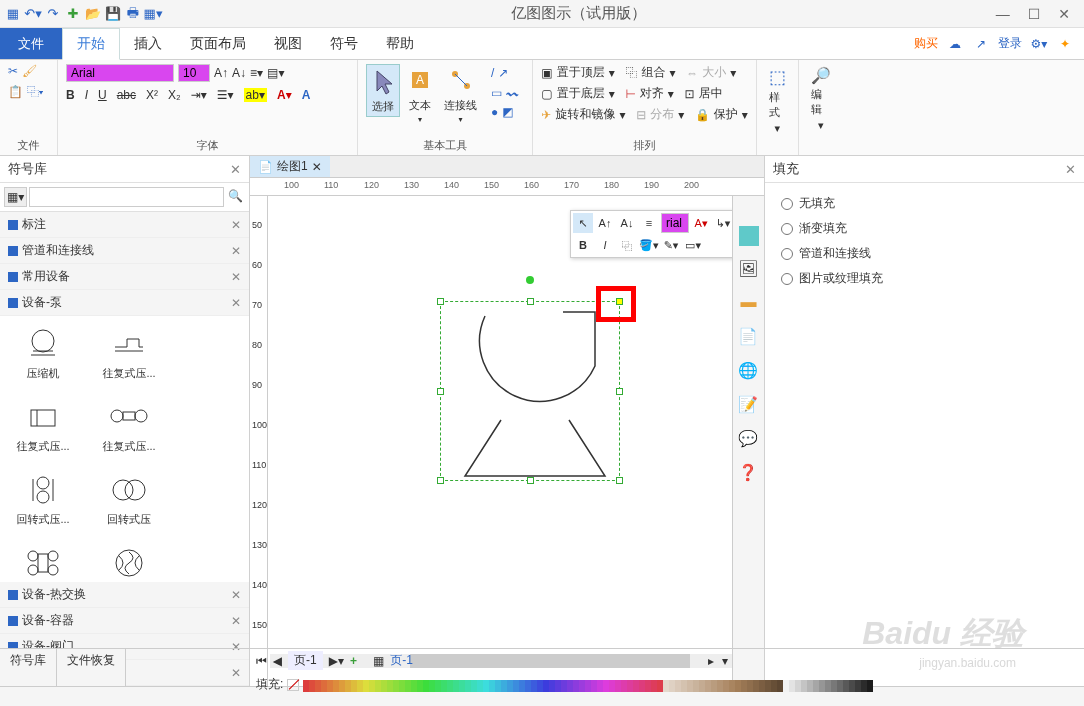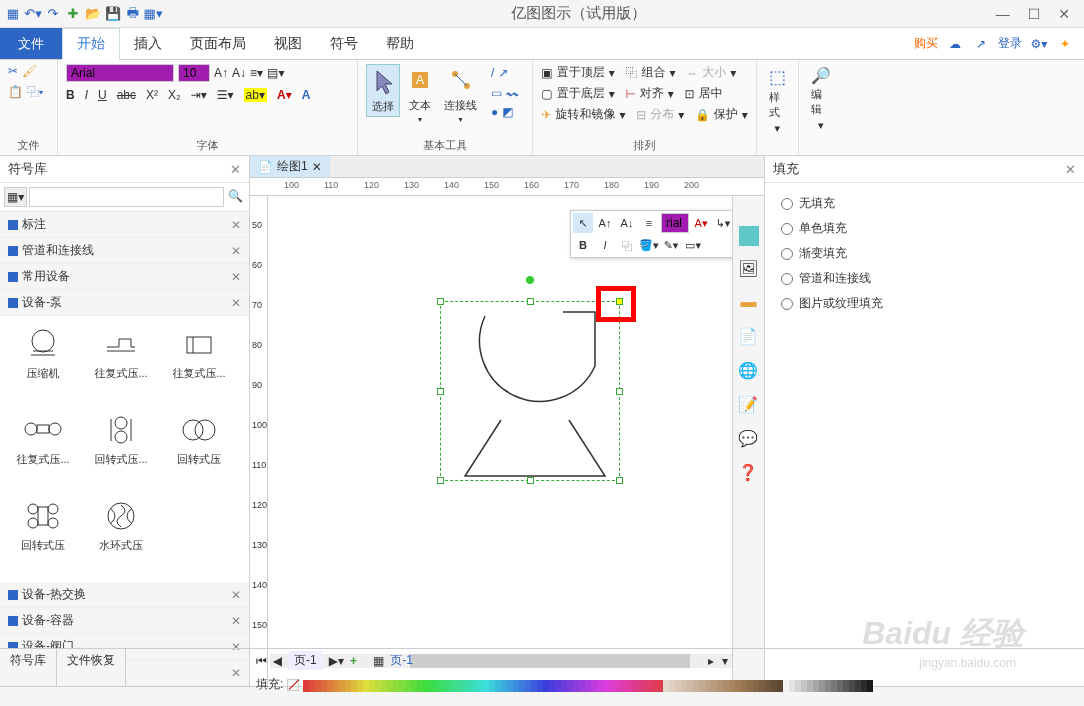--- a/index.html
+++ b/index.html
@@ -17,31 +17,31 @@
 .menubar .right .link { color: #f60; cursor: pointer; }
 .menubar .right .icon { width: 18px; height: 18px; display: flex; align-items: center; justify-content: center; cursor: pointer; color: #2d66c4; }
 .ribbon { height: 96px; display: flex; border-bottom: 1px solid #d0d0d0; background: #fafafa; }
 .ribbon-group { display: flex; flex-direction: column; border-right: 1px solid #e0e0e0; padding: 4px 8px 2px; }
 .ribbon-group .body { flex: 1; display: flex; align-items: flex-start; gap: 4px; }
 .ribbon-group .label { text-align: center; font-size: 11px; color: #555; padding-top: 2px; position: relative; }
 .rb-btn { display: flex; flex-direction: column; align-items: center; padding: 2px 4px; cursor: pointer; font-size: 11px; gap: 2px; }
 .rb-btn.selected { background: #d4e8f8; border: 1px solid #9cc; }
 .row { display: flex; gap: 4px; align-items: center; }
 .col { display: flex; flex-direction: column; gap: 2px; }
-.font-sel { border: 1px solid #ccc; padding: 1px 4px; font-size: 12px; background: #a21caf; }
+.font-sel { border: 1px solid #ccc; padding: 1px 4px; font-size: 12px; background: #d946ef; }
 .main { display: flex; height: calc(706px - 28px - 32px - 96px - 20px); }
 .left-panel { width: 250px; border-right: 1px solid #d0d0d0; display: flex; flex-direction: column; }
 .panel-header { display: flex; align-items: center; padding: 4px 8px; border-bottom: 1px solid #e0e0e0; font-size: 13px; }
 .panel-header .close { margin-left: auto; cursor: pointer; color: #888; }
 .search-row { display: flex; padding: 4px; gap: 2px; border-bottom: 1px solid #e0e0e0; }
 .search-row input { flex: 1; border: 1px solid #ccc; padding: 2px 4px; font-size: 12px; }
 .cat-item { display: flex; align-items: center; padding: 4px 8px; border-bottom: 1px solid #eee; background: #f5f5f5; font-size: 12px; cursor: pointer; }
 .cat-item .arrow { width: 10px; height: 10px; background: #2d66c4; margin-right: 4px; }
 .cat-item .x { margin-left: auto; color: #888; }
-.shapes-grid { display: flex; flex-wrap: wrap; padding: 4px; gap: 0; overflow-y: auto; flex: 1; }
+.shapes-grid { display: flex; flex-wrap: wrap; padding: 4px; gap: 8px; overflow-y: auto; flex: 1; }
 .shape-cell { width: 78px; display: flex; flex-direction: column; align-items: center; padding: 4px; cursor: pointer; }
 .shape-cell.selected { background: #a8cbe8; }
 .shape-preview { width: 50px; height: 40px; display: flex; align-items: center; justify-content: center; }
 .shape-label { font-size: 11px; text-align: center; margin-top: 2px; }
 .canvas-area { flex: 1; position: relative; display: flex; flex-direction: column; }
 .doc-tabs { height: 22px; display: flex; align-items: center; background: #eee; border-bottom: 1px solid #ccc; }
 .doc-tab { background: #d4e8f8; padding: 2px 8px; font-size: 12px; display: flex; align-items: center; gap: 4px; }
 .ruler-h { height: 18px; background: #fff; border-bottom: 1px solid #ccc; position: relative; font-size: 9px; color: #666; }
 .ruler-tick { position: absolute; top: 2px; }
 .canvas { flex: 1; position: relative; background: #fff; overflow: hidden; }
@@ -438,24 +438,20 @@
 
   <div class="right-panel">
     <div class="panel-header">
       <span>填充</span>
       <span class="close">✕</span>
     </div>
     <div style="padding:8px 4px">
       <label class="fill-radio">
           <input type="radio" name="fill" style="">
           <span>无填充</span>
-        </label>
-      <label class="fill-radio">
-          <input type="radio" name="fill" style="">
-          <span>单色填充</span>
         </label>
       <label class="fill-radio">
           <input type="radio" name="fill" style="">
           <span>渐变填充</span>
         </label>
       <label class="fill-radio">
           <input type="radio" name="fill" style="">
           <span>管道和连接线</span>
         </label>
       <label class="fill-radio">

